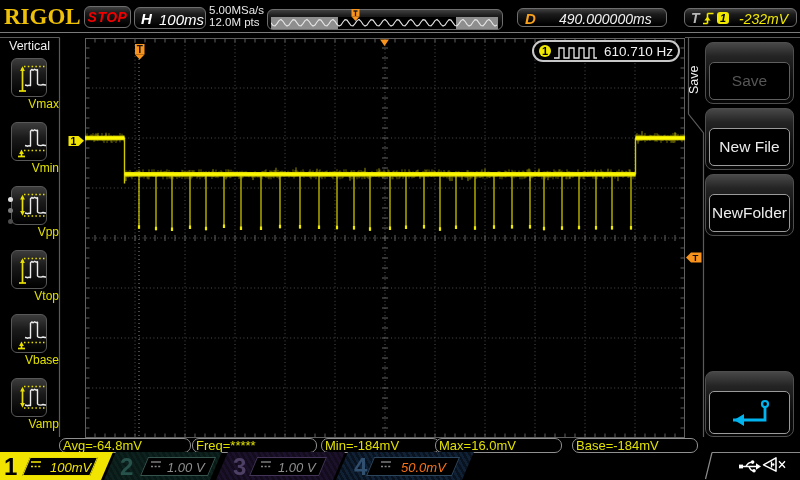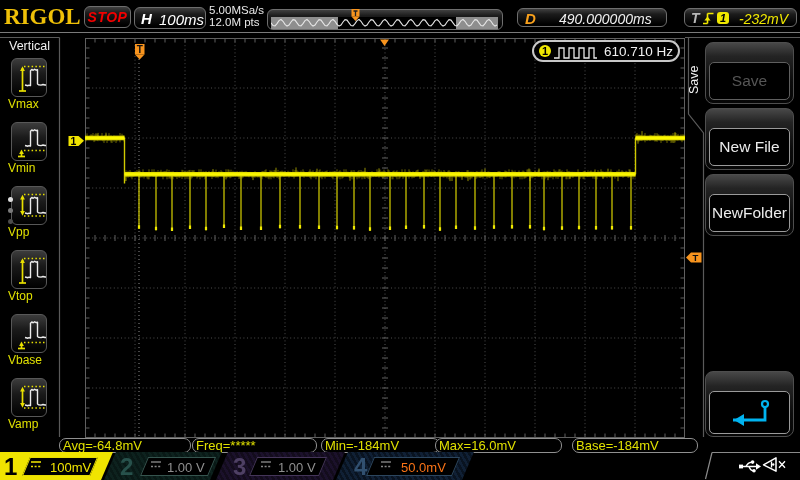--- a/index.html
+++ b/index.html
@@ -26,21 +26,21 @@
 #tbox .tt { position:absolute; left:6px; top:1px; color:#b8b8b8; font-weight:bold; font-size:14px; }
 #tbox .badge { position:absolute; left:32px; top:3px; width:12px; height:12px; background:#f0e800;
      border-radius:3px; color:#000; font-weight:bold; font-size:11px; text-align:center; line-height:12px; }
 #tbox .tv { position:absolute; left:54px; top:2px; color:#f0e800; font-size:14px; }
 
 
 #vtitle { left:0; top:39px; width:59px; text-align:center; color:#f0f0f0; font-size:12.5px; }
 .lbtn { position:absolute; left:11px; width:36px; height:39px; border:1px solid #585858; border-radius:6px;
         background:linear-gradient(180deg,#3c3c3c,#1a1a1a 40%,#000); }
 .lbtn svg { position:absolute; left:0px; top:1px; }
-.llab { position:absolute; left:8px; width:59px; text-align:left; color:#e0e000; font-size:12px; }
+.llab { position:absolute; left:0; width:59px; text-align:right; color:#e0e000; font-size:12px; }
 .dot { position:absolute; left:8px; width:5px; height:5px; border-radius:50%; }
 
 
 #grat { left:85px; top:37.5px; }
 #freq { left:532px; top:40px; width:148px; height:22px; background:#000;
         border:2px solid #c8c8c8; border-radius:11px; }
 #freq .b1 { position:absolute; left:5px; top:3px; width:12px; height:12px; background:#f0e800;
      border-radius:50%; color:#000; font-weight:bold; font-size:11px; text-align:center; line-height:12px; }
 #freq svg { position:absolute; left:20px; top:4.5px; }
 #freq span { position:absolute; left:70px; top:2px; color:#f0f0f0; font-size:13.5px; }
@@ -55,21 +55,21 @@
 .rbtn { position:absolute; left:705px; width:89px; border:1px solid #4e4e4e; border-radius:8px;
         background:linear-gradient(180deg,#484848,#242424 22%,#0c0c0c 65%,#060606); }
 .rinner { position:absolute; left:3px; width:81px; background:#000; border:1.5px solid;
         border-radius:5px; text-align:center; font-size:15.5px;
         display:flex; align-items:center; justify-content:center; }
 
 
 .chnum { position:absolute; top:454px; font-size:24px; font-weight:bold; line-height:25px; }
 .chbox { position:absolute; top:456.5px; height:19px; background:#000;
          transform:skewX(-23deg); transform-origin:left bottom; }
-.chval { position:absolute; top:459.5px; font-size:13px; }
+.chval { position:absolute; top:459.5px; font-size:13px;font-style:italic; }
 .hatch2 { background:repeating-linear-gradient(45deg,#091916 0 2px,#0d221e 2px 4px); }
 .hatch3 { background:repeating-linear-gradient(45deg,#130c1c 0 2px,#1b112b 2px 4px); }
 .hatch4 { background:repeating-linear-gradient(45deg,#091320 0 2px,#102035 2px 4px); }
 .chblk { position:absolute; top:452px; height:28px; transform:skewX(-23deg); transform-origin:left bottom; }
 </style></head><body>
 <div id="scr">
 
 <svg class="abs" style="left:0;top:0" width="800" height="480" viewBox="0 0 800 480">
   <path d="M0,32.5H800" stroke="#7a7a7a" stroke-width="1.2" fill="none"></path>
   <path d="M0,37.5H59.5 M59.5,37.5V437" stroke="#5a5a5a" stroke-width="1.2" fill="none"></path>

